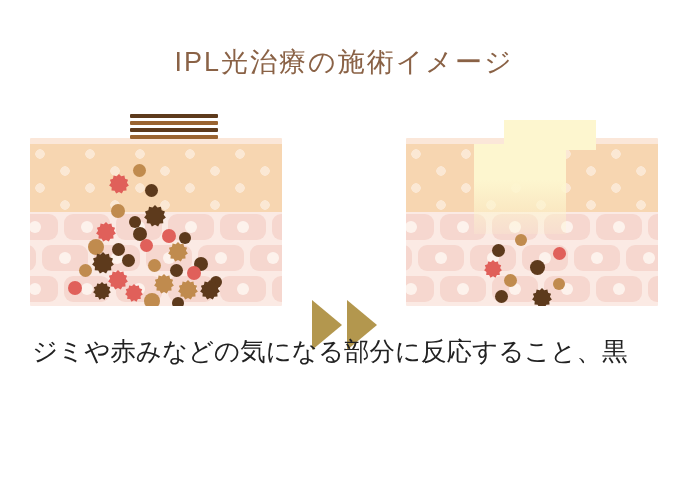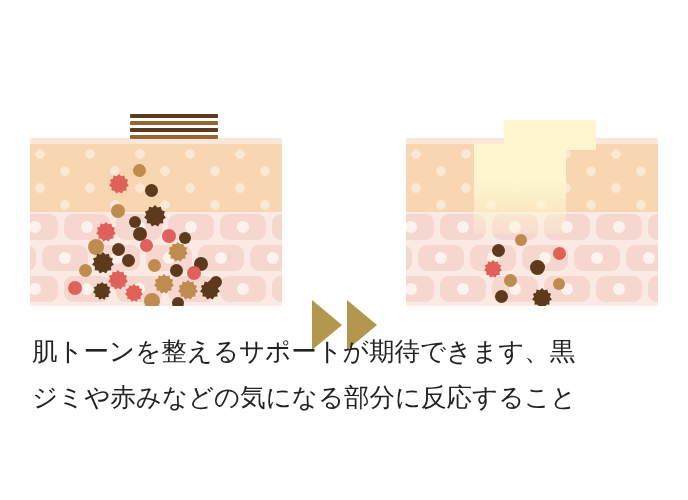--- a/index.html
+++ b/index.html
@@ -92,20 +92,21 @@
     color:#222222;
     letter-spacing:0px;
   }
   .caption span{display:block;white-space:nowrap;}
 </style>
 </head>
 <body>
 
 <div id="root">
 
+  <div class="title" style="color: rgb(138, 98, 70);">IPL光治療の施術イメージ</div>
 
   <div class="illus">
 
     <div class="panel left">
       <div class="skin">
         <div class="sc" style="background: rgb(251, 231, 217);"></div>
         <div class="epi" style="background: rgb(247, 214, 177);"></div>
         <div class="epi-dots"></div>
         <div class="derm" style="background: rgb(251, 234, 228);"></div>
         <div class="cells">
@@ -272,17 +273,16 @@
             <div class="p" style="left: 97.5px; top: 135.5px; width: 13px; height: 13px; background: rgb(192, 139, 78); z-index: 6;"></div>
             <div class="p" style="left: 147px; top: 140px; width: 12px; height: 12px; background: rgb(192, 139, 78); z-index: 6;"></div>
             <div class="p" style="left: 88.5px; top: 151.5px; width: 13px; height: 13px; background: rgb(93, 58, 28); z-index: 6;"></div>
             <div class="p spiky" style="left: 126px; top: 150px; width: 20px; height: 20px; background: rgb(93, 58, 28); border-radius: 0px; clip-path: polygon(50% 0%, 61.27% 11.62%, 77.03% 7.94%, 80.23% 23.81%, 95.48% 29.23%, 89.59% 44.31%, 99.49% 57.12%, 86.39% 66.62%, 87.79% 82.74%, 71.63% 83.65%, 64.09% 97.97%, 50% 90%, 35.91% 97.97%, 28.37% 83.65%, 12.21% 82.74%, 13.61% 66.62%, 0.51% 57.12%, 10.41% 44.31%, 4.52% 29.23%, 19.77% 23.81%, 22.97% 7.94%, 38.73% 11.62%); z-index: 6;"></div>
           </div>
       </div>
     </div>
   </div>
 
   <div class="caption" style="color: rgb(34, 34, 34);">
-    <span>肌トーンを整えるサポートが期待できます、黒</span>
-    <span>ジミや赤みなどの気になる部分に反応すること</span>
+    <span>ジミや赤みなどの気になる部分に反応すること、黒</span>
   </div>
 
 </div>
 
 </body></html>

